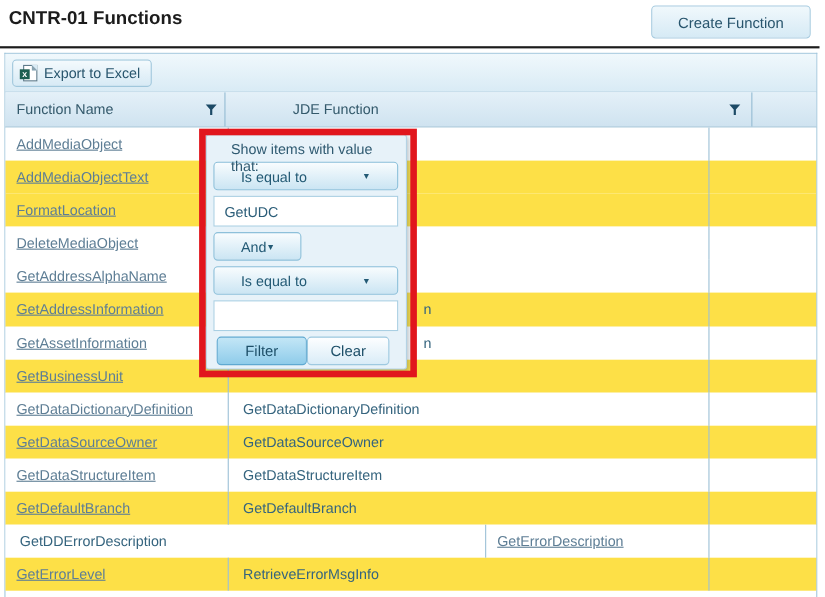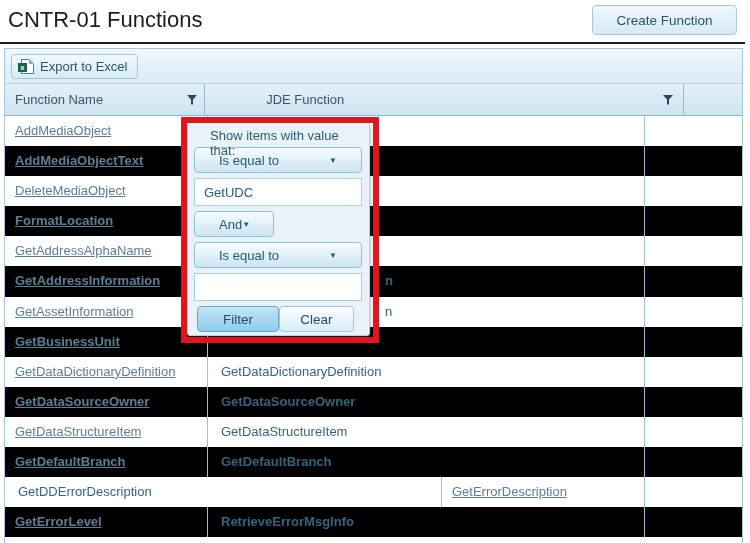--- a/index.html
+++ b/index.html
@@ -1,21 +1,21 @@
 <!DOCTYPE html>
 <html><head>
 <meta charset="utf-8">
 <style>
   * { margin:0; padding:0; box-sizing:border-box; }
   html,body { background:#ffffff; }
   body { font-family:"Liberation Sans", sans-serif; }
   #wrap { position:relative; width:750px; height:543px; overflow:hidden; background:#fff; }
 
   
-  .page-title { position:absolute; left:8px; top:7px; font-size:22px; font-weight:normal; color:#1c1c1c; }
+  .page-title { position:absolute; left:8px; top:7px; font-size:17px; font-weight:bold; color:#1c1c1c; }
   .create-btn { position:absolute; left:592px; top:5px; width:145px; height:30px;
     background:linear-gradient(#f0f8fc,#d6eaf5); border:1px solid #a5cadf; border-radius:4px;
     color:#28556d; font-size:13.5px; font-family:inherit; cursor:pointer; }
   .title-rule { position:absolute; left:0; top:42px; width:745px; height:2px; background:#1c1c1c; }
 
   
   .grid { position:absolute; left:4px; top:48px; width:739px; height:495px;
     border:1px solid #a4c8dd; border-bottom:none; background:#fff; }
   .toolbar { height:35px; background:linear-gradient(#f0f8fc,#d9ebf5); border-bottom:1px solid #b7d4e6;
     display:flex; align-items:center; padding-left:6px; }
@@ -32,21 +32,21 @@
   .thead { height:32px; display:flex; background:linear-gradient(#e4f0f8,#cfe3f0); border-bottom:1px solid #8fb8d0;gap:48px; }
   .hcell { display:flex; align-items:center; font-size:13px; color:#33596b; padding-left:10px; }
   .hcell .hlabel { flex:1; }
   .hcell-1 { width:203px; border-right:1px solid #94bbd3; padding-right:6px; }
   .hcell-2 { width:437px; border-right:1px solid #94bbd3; padding-right:9px; padding-left:13px; }
   .hcell-3 { flex:1; }
   .funnel { width:12px; height:12px; display:block; cursor:pointer; }
 
   .tbody { position:relative; }
   .trow { display:flex; height:30.1px; line-height:30.1px; font-size:13px; background:#fff;justify-content:flex-end; }
-  .trow.odd { background:#000000;font-weight:bold; }
+  .trow.odd { background:#fde047; }
   .cell { overflow:hidden; white-space:nowrap; }
   .name-cell { width:203px; border-right:1px solid #9cc0d6; padding-left:10px; }
   .jde-cell  { width:437px; border-right:1px solid #9cc0d6; padding-left:13px; position:relative; color:#35647e; }
   .last-cell { flex:1; }
   .fn-link { color:#5e7e95; text-decoration:underline; cursor:pointer; }
   .tail { position:absolute; left:177px; top:0; color:#35647e; }
 
   
   .popup { position:absolute; left:187px; top:122px; width:183px; height:214px; z-index:20;
     background:#e7f2f9; border:1px solid #b4d2e4; border-radius:3px;
@@ -121,33 +121,33 @@
         <div class="trow odd">
     <div class="cell name-cell">
       <a class="fn-link">AddMediaObjectText</a>
     </div>
     <div class="cell jde-cell">
       <span class="cell-text"></span>
       
     </div>
     <div class="cell last-cell"></div>
   </div>
+        <div class="trow odd">
+    <div class="cell name-cell">
+      <a class="fn-link">FormatLocation</a>
+    </div>
+    <div class="cell jde-cell">
+      <span class="cell-text"></span>
+      
+    </div>
+    <div class="cell last-cell"></div>
+  </div>
         <div class="trow">
     <div class="cell name-cell">
       <a class="fn-link">DeleteMediaObject</a>
-    </div>
-    <div class="cell jde-cell">
-      <span class="cell-text"></span>
-      
-    </div>
-    <div class="cell last-cell"></div>
-  </div>
-        <div class="trow odd">
-    <div class="cell name-cell">
-      <a class="fn-link">FormatLocation</a>
     </div>
     <div class="cell jde-cell">
       <span class="cell-text"></span>
       
     </div>
     <div class="cell last-cell"></div>
   </div>
         <div class="trow">
     <div class="cell name-cell">
       <a class="fn-link">GetAddressAlphaName</a>

